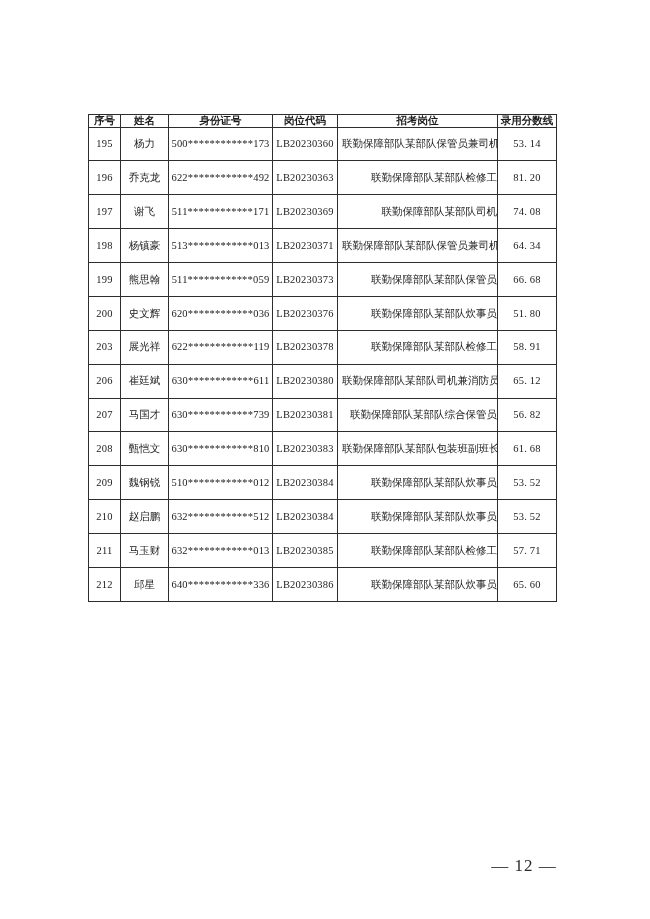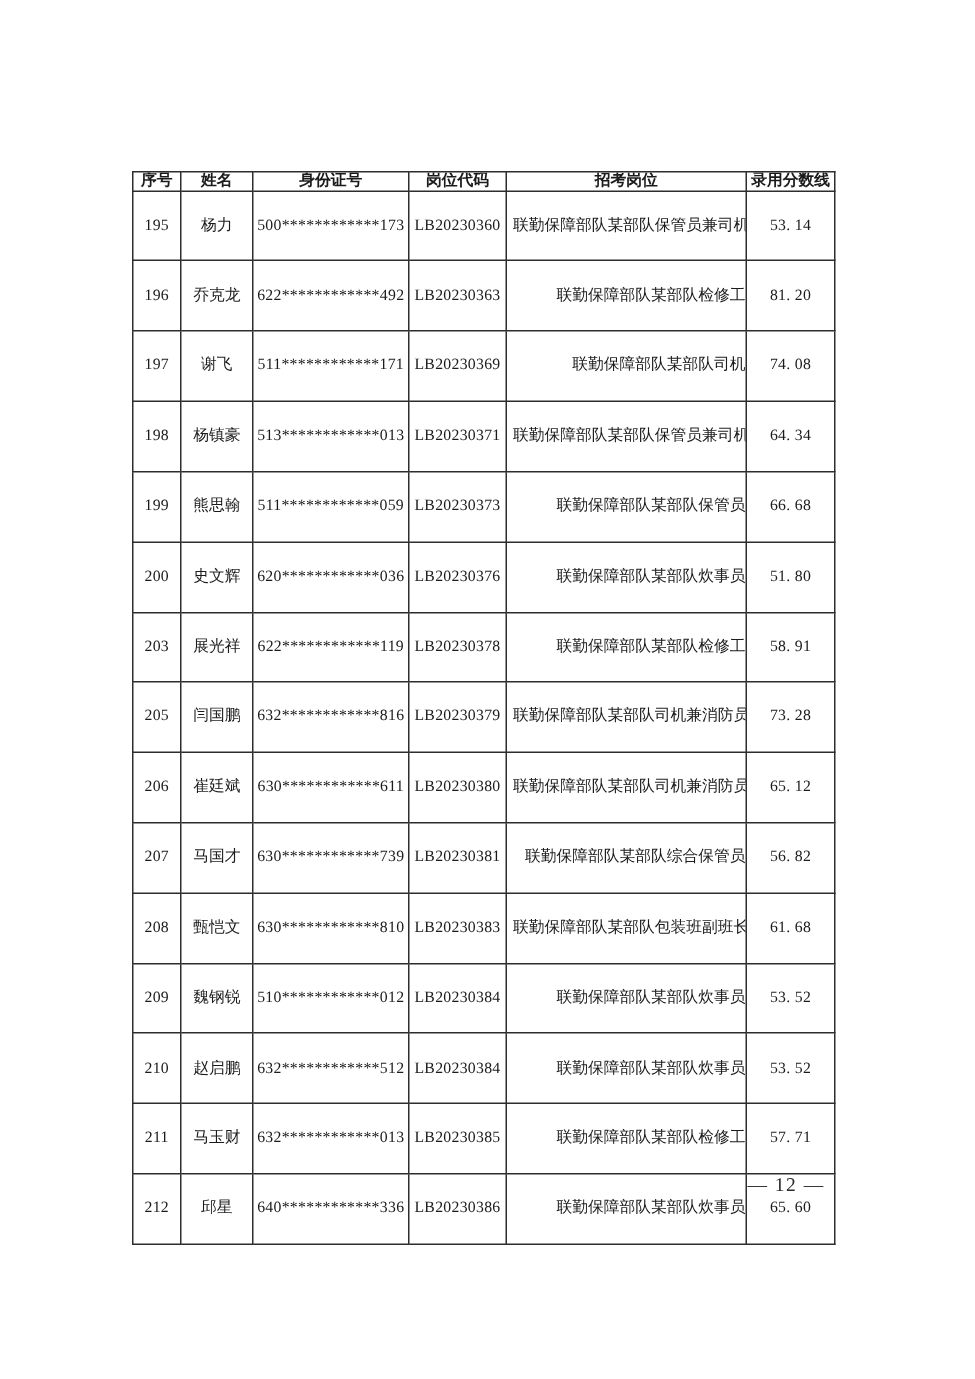--- a/index.html
+++ b/index.html
@@ -17,21 +17,21 @@
   .sheet {
     position: absolute;
     inset: 0;
     background: #ffffff;
   }
   table.score-table {
     position: absolute;
     left: 88px;
     top: 114px;
     width: 468px;
-    height: 716px;
+    height: 488px;
     border-collapse: collapse;
     table-layout: fixed;
   }
   .score-table th,
   .score-table td {
     border: 1px solid #2d2d2d;
     padding: 0;
     text-align: center;
     vertical-align: middle;
     font-size: 11px;
@@ -53,25 +53,25 @@
   .score-table td.col-score,
   .score-table td.col-seq {
     font-size: 10.5px;
     letter-spacing: 0.2px;
   }
   .score-table td.col-name {
     font-size: 10.5px;
   }
   .page-number {
     position: absolute;
-    top: 782px;
+    top: 856px;
     left: 491px;
     width: 66px;
     text-align: center;
-    font-size: 13px;
+    font-size: 17px;
     letter-spacing: 1px;
     color: #2a2a2a;
   }
 </style>
 </head>
 <body>
 
 <div class="sheet">
 
   <table class="score-table">
@@ -144,28 +144,20 @@
         </tr>
         <tr>
           <td class="col-seq">203</td>
           <td class="col-name">展光祥</td>
           <td class="col-id">622************119</td>
           <td class="col-code">LB20230378</td>
           <td class="col-position">联勤保障部队某部队检修工</td>
           <td class="col-score">58. 91</td>
         </tr>
         <tr>
-          <td class="col-seq">205</td>
-          <td class="col-name">闫国鹏</td>
-          <td class="col-id">632************816</td>
-          <td class="col-code">LB20230379</td>
-          <td class="col-position">联勤保障部队某部队司机兼消防员</td>
-          <td class="col-score">73. 28</td>
-        </tr>
-        <tr>
           <td class="col-seq">206</td>
           <td class="col-name">崔廷斌</td>
           <td class="col-id">630************611</td>
           <td class="col-code">LB20230380</td>
           <td class="col-position">联勤保障部队某部队司机兼消防员</td>
           <td class="col-score">65. 12</td>
         </tr>
         <tr>
           <td class="col-seq">207</td>
           <td class="col-name">马国才</td>

